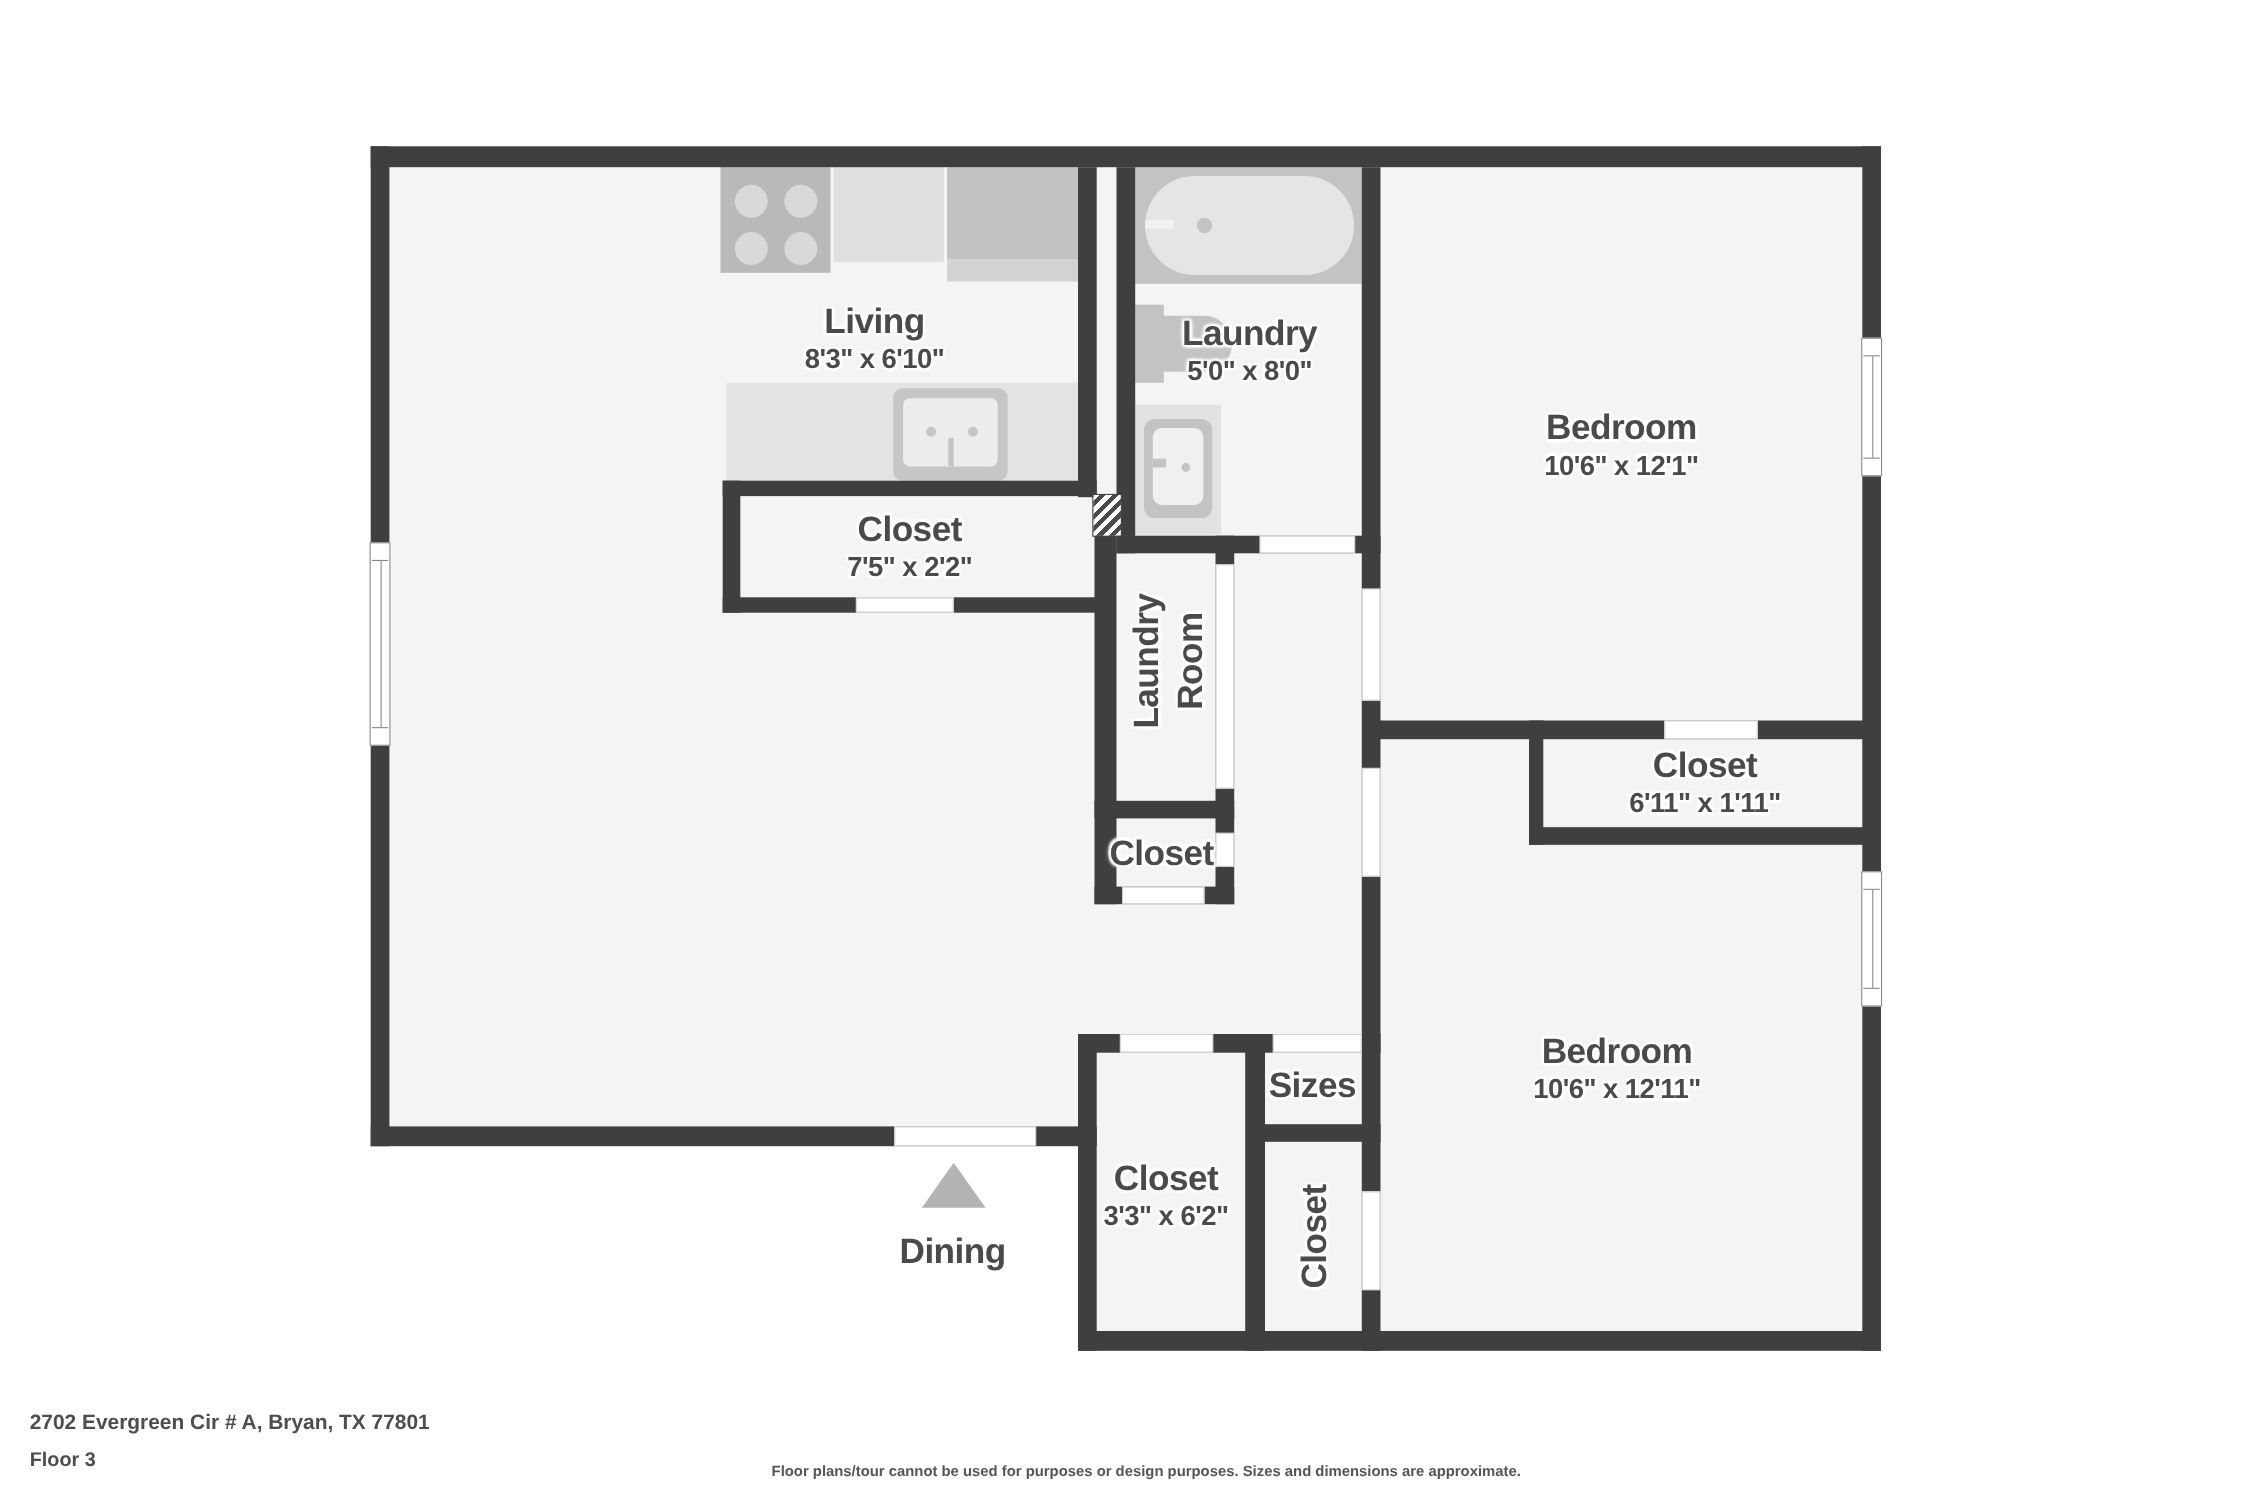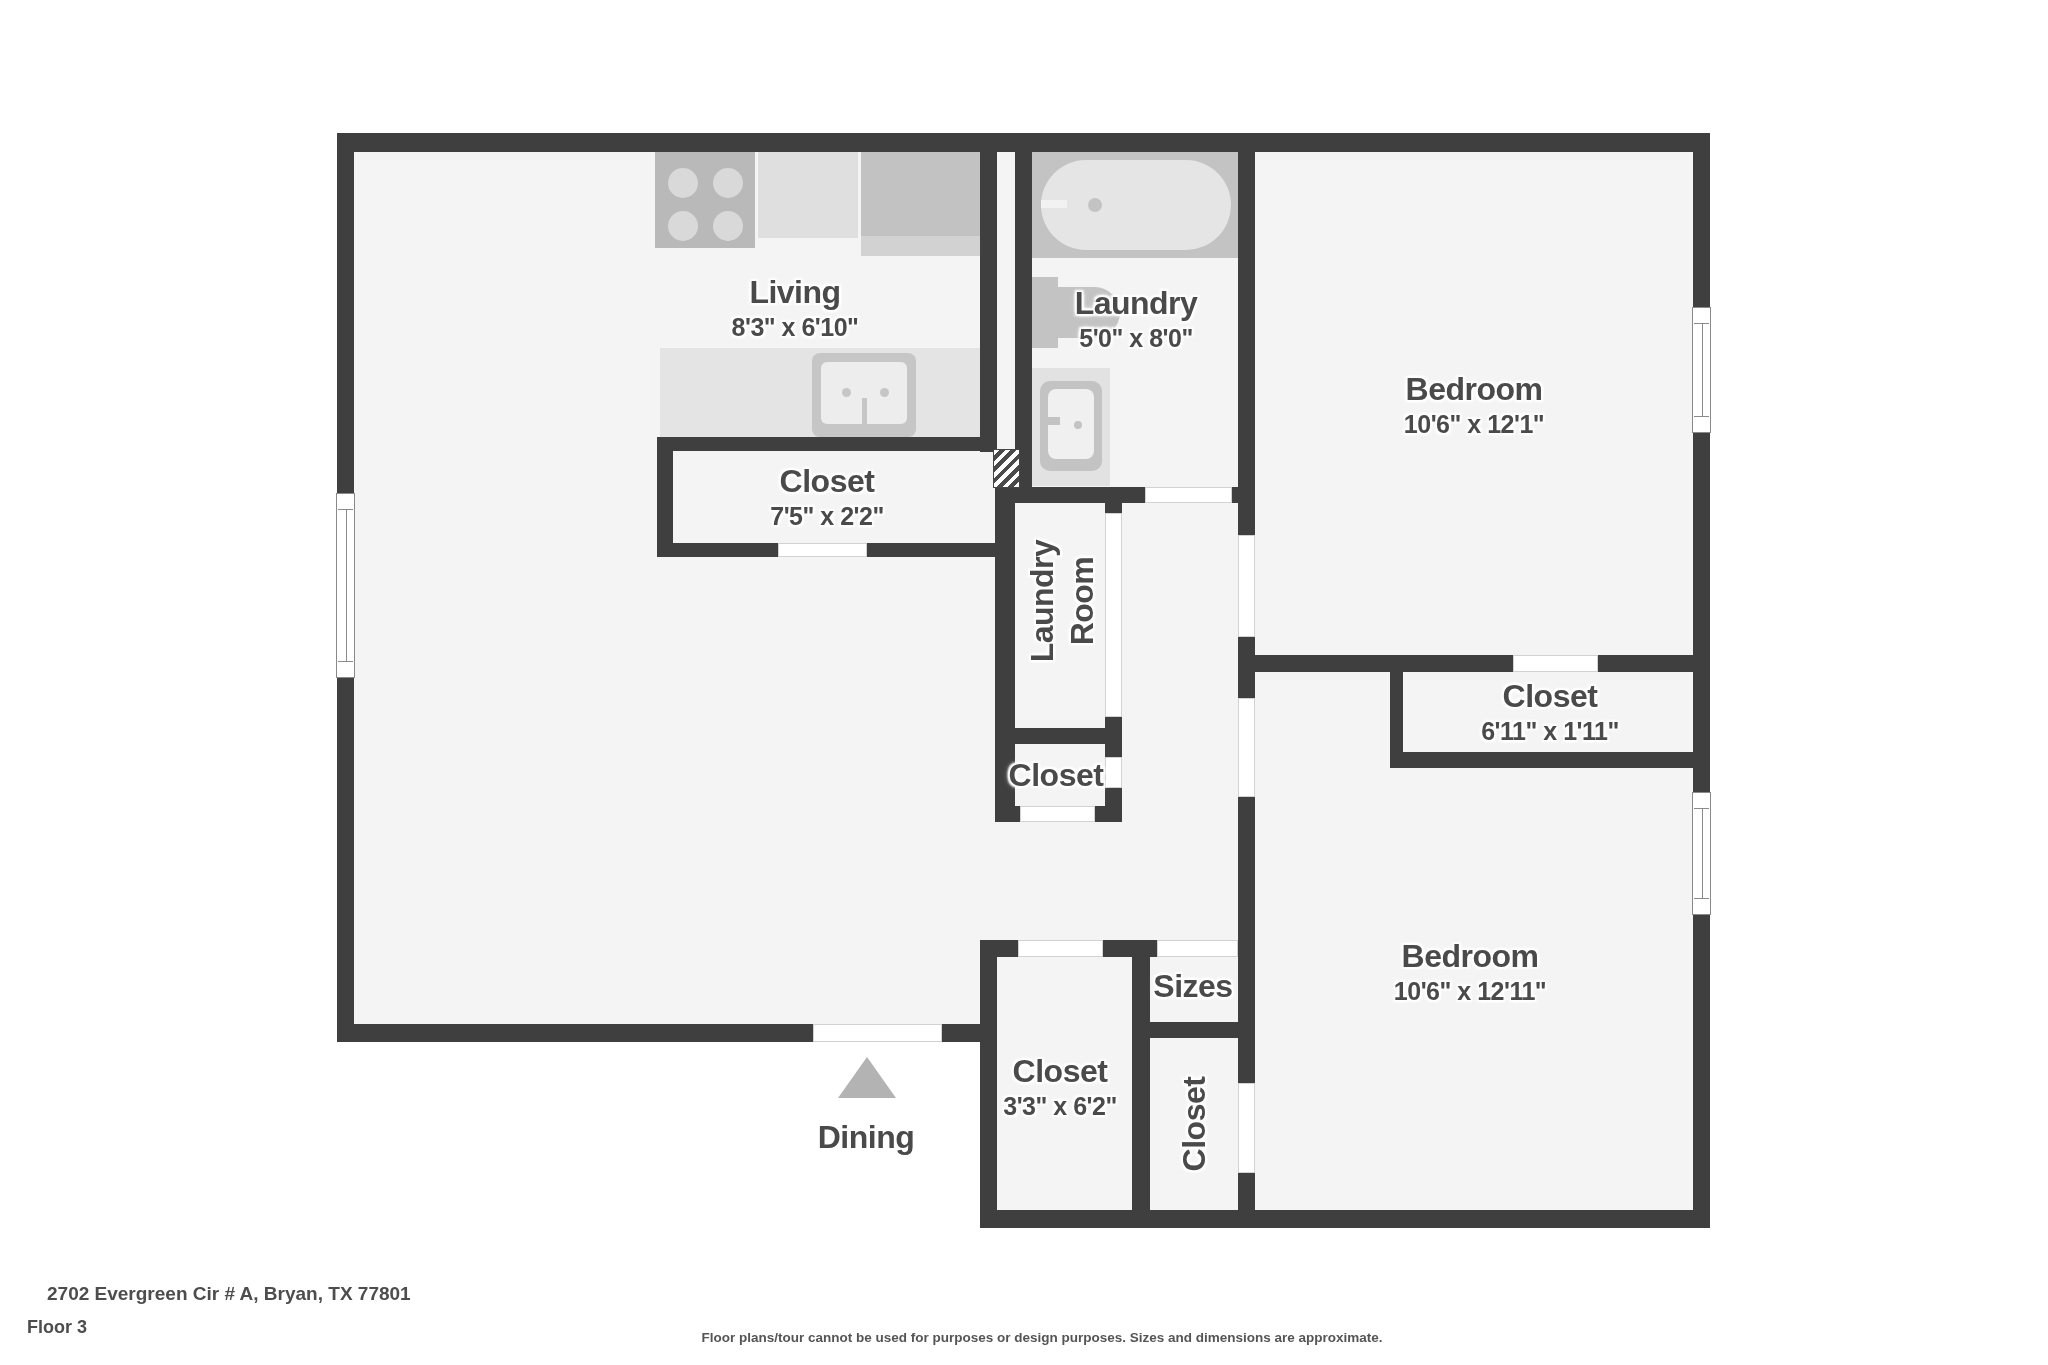--- a/index.html
+++ b/index.html
@@ -17,21 +17,21 @@
          border:1px solid #454545;box-sizing:border-box;}
   .room-label{position:absolute;transform:translate(-50%,-50%);text-align:center;white-space:nowrap;
       color:var(--label_text,#4a4a4a);letter-spacing:-0.5px;
       text-shadow:-2px -2px 2px #fff,2px -2px 2px #fff,-2px 2px 2px #fff,2px 2px 2px #fff,0 0 6px #fff;}
   .room-label.rot{transform:translate(-50%,-50%) rotate(-90deg);}
   .rname{font-size:32px;font-weight:bold;line-height:40px;}
   .rdims{font-size:25px;font-weight:bold;line-height:31px;}
   .tri{position:absolute;width:0;height:0;border-left:29px solid transparent;
        border-right:29px solid transparent;border-bottom:41px solid var(--entry_arrow,#b3b3b3);}
   .footer-line{position:absolute;color:#4d4d4d;font-weight:bold;white-space:nowrap;}
-  #addr{left:27px;top:1283px;font-size:19px;margin-left:20px;}
+  #addr{left:27px;top:1283px;font-size:19px;}
   #floorno{left:27px;top:1317px;font-size:18px;}
   #disclaimer{left:1042px;top:1330px;font-size:13.5px;transform:translateX(-50%);color:#555;}
 </style>
 </head>
 <body>
 
 <div id="stage">
 
   <div class="floor" style="left:345px;top:140px;width:1360px;height:895px;"></div>
   <div class="floor" style="left:1250px;top:650px;width:455px;height:565px;"></div>

